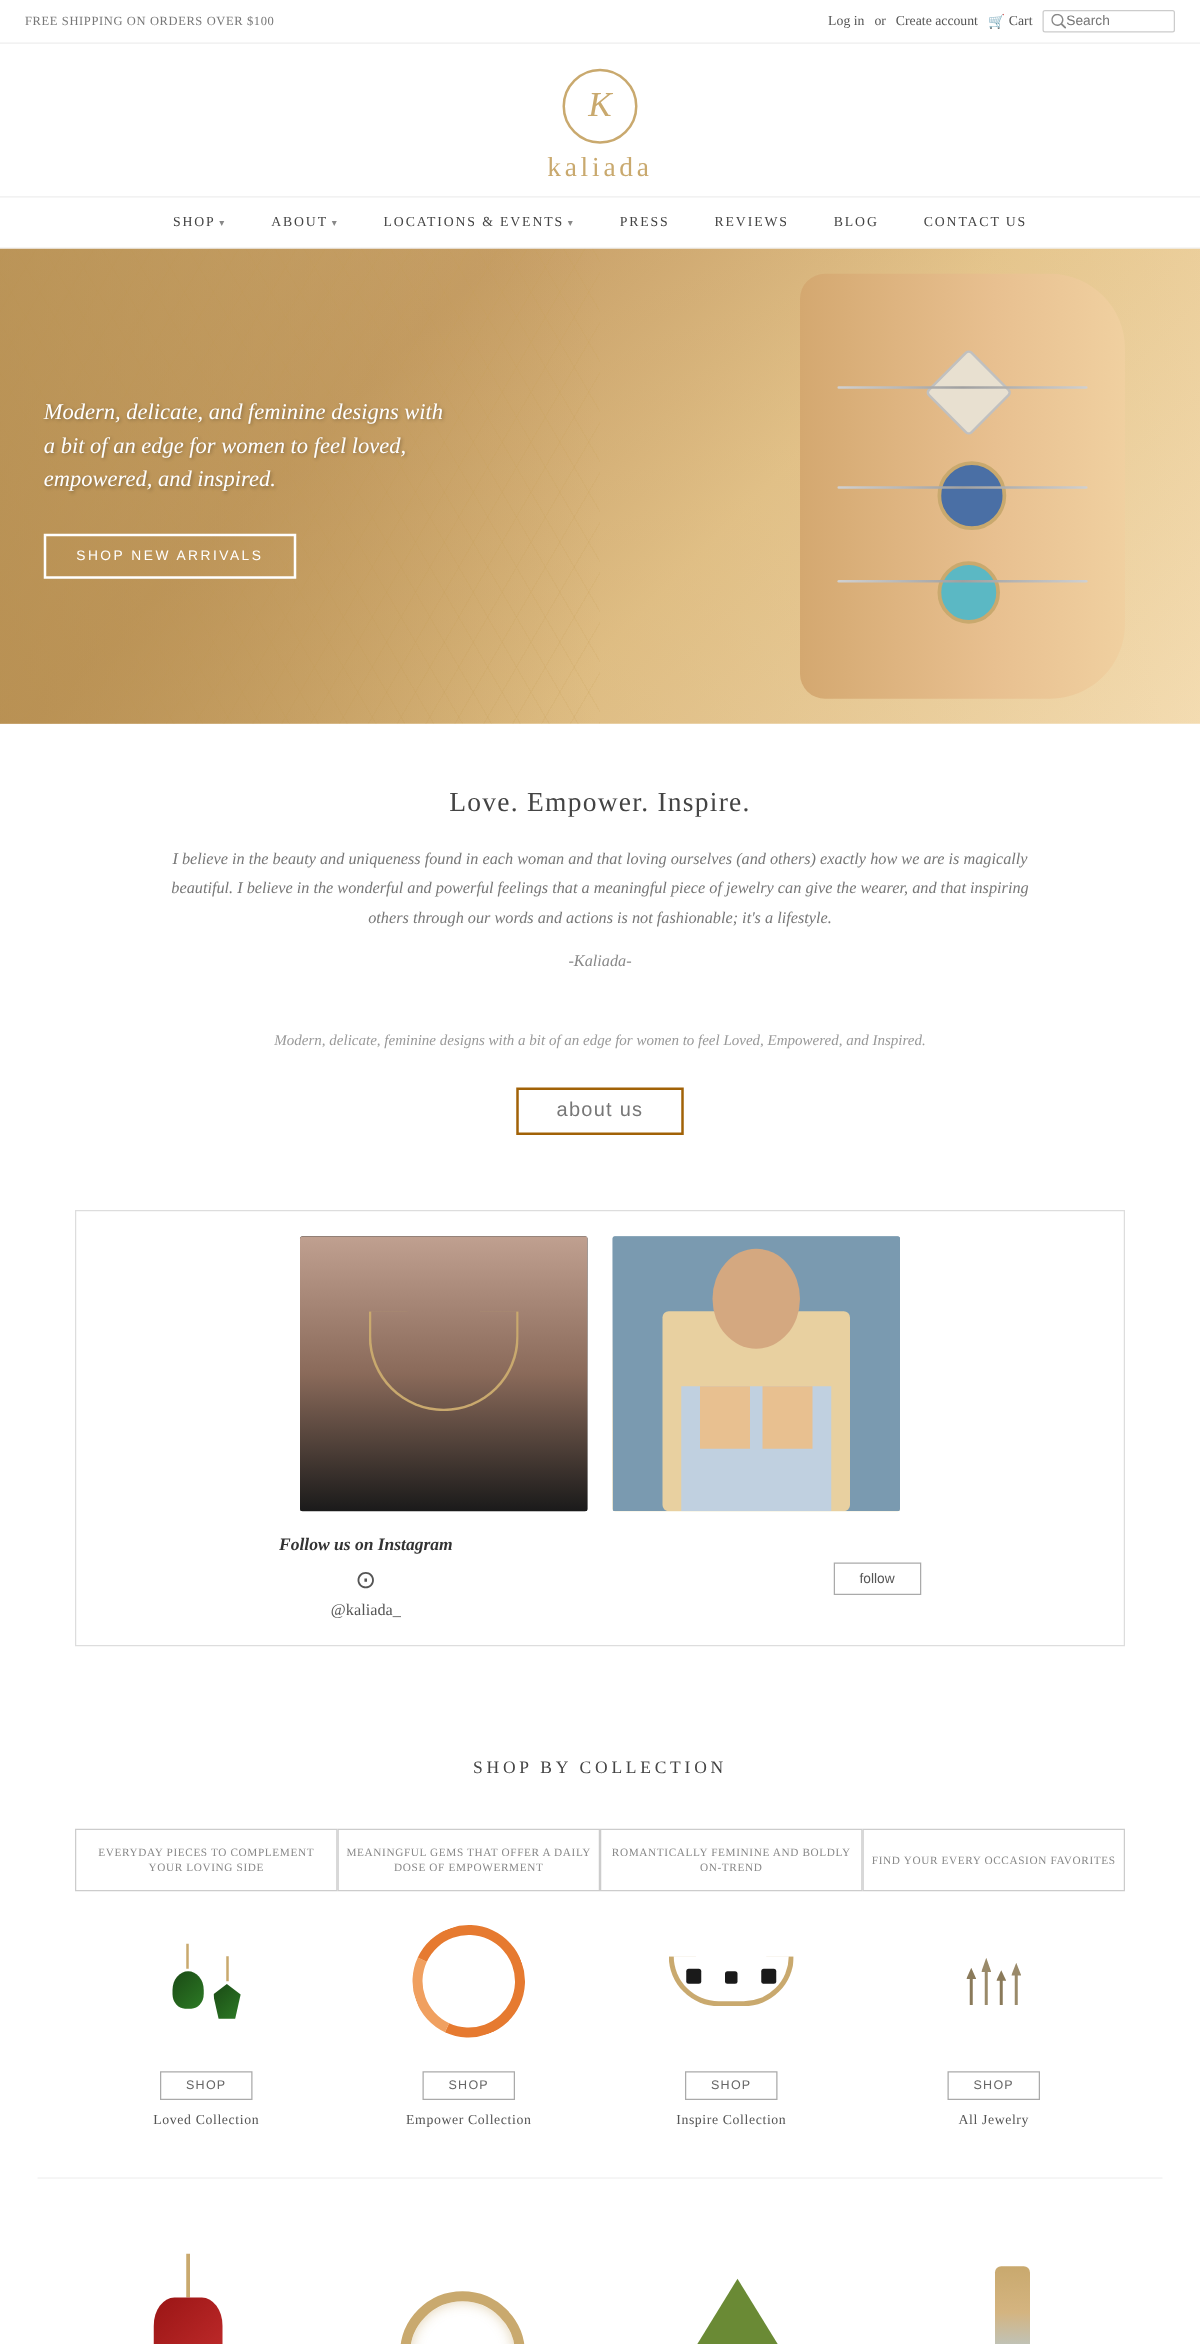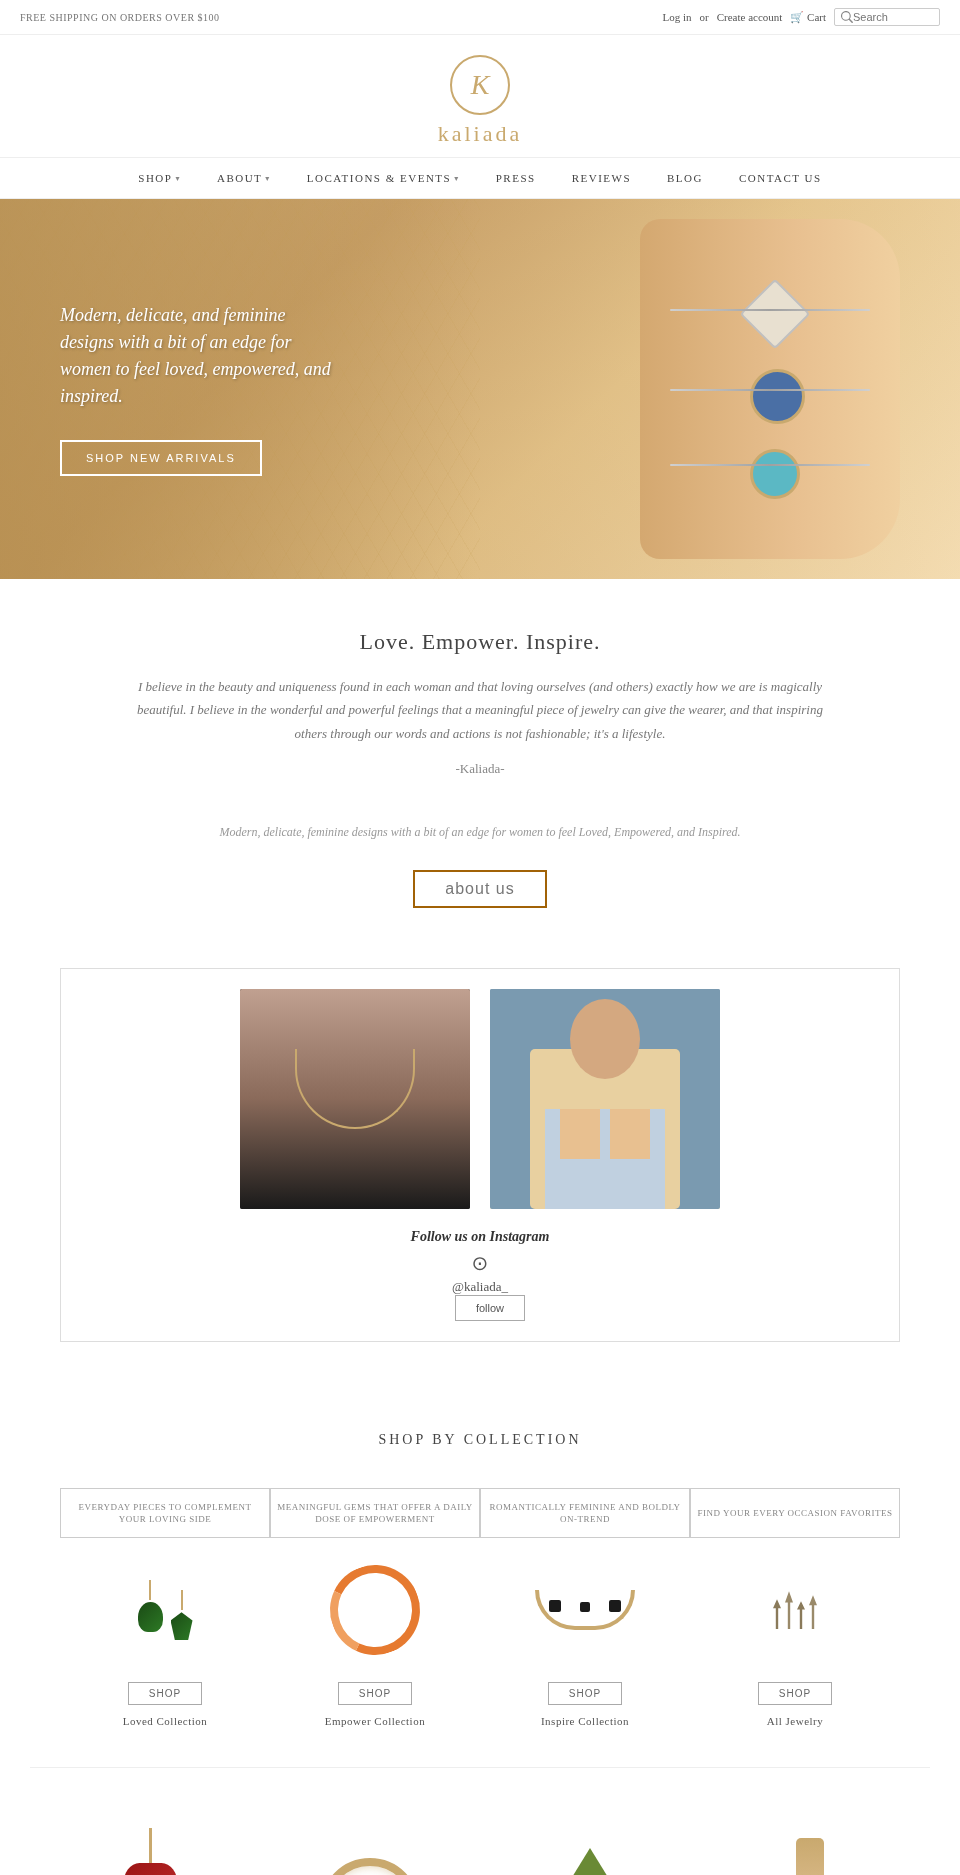--- a/index.html
+++ b/index.html
@@ -73,21 +73,21 @@
     }
     .gem1 { width: 50px; height: 50px; background: #e8e0d0; border-radius: 4px; transform: rotate(45deg); position: absolute; top: 70px; right: 100px; border: 2px solid #c0c0c0; }
     .gem2 { width: 55px; height: 55px; background: #4a6fa5; border-radius: 50%; position: absolute; top: 150px; right: 95px; border: 3px solid #c9a96e; }
     .gem3 { width: 50px; height: 50px; background: #5bb8c4; border-radius: 50%; position: absolute; top: 230px; right: 100px; border: 3px solid #c9a96e; }
     .wire1 { position: absolute; top: 90px; right: 30px; width: 200px; height: 2px; background: linear-gradient(to right, #d0d0d0, #a0a0a0, #d0d0d0); border-radius: 1px; }
     .wire2 { position: absolute; top: 170px; right: 30px; width: 200px; height: 2px; background: linear-gradient(to right, #d0d0d0, #a0a0a0, #d0d0d0); border-radius: 1px; }
     .wire3 { position: absolute; top: 245px; right: 30px; width: 200px; height: 2px; background: linear-gradient(to right, #d0d0d0, #a0a0a0, #d0d0d0); border-radius: 1px; }
 
     .hero-text {
       position: relative; z-index: 2;
-      padding: 40px 60px;
+      padding: 40px 35px;
       max-width: 400px;
     }
     .hero-tagline {
       font-style: italic;
       font-size: 18px;
       color: #fff;
       line-height: 1.5;
       text-shadow: 1px 1px 3px rgba(0,0,0,0.3);
       margin-bottom: 30px;
     }
@@ -100,21 +100,21 @@
       letter-spacing: 2px;
       text-transform: uppercase;
       cursor: pointer;
       background: transparent;
     }
 
     
     .about-section { text-align: center; padding: 50px 80px 30px; }
     .about-title { font-size: 22px; color: #444; margin-bottom: 20px; font-weight: normal; letter-spacing: 1px; }
     .about-body { font-style: italic; font-size: 13px; color: #777; line-height: 1.8; margin-bottom: 16px; max-width: 700px; margin-left: auto; margin-right: auto; }
-    .about-sig { font-size: 13px; color: #888; margin-bottom: 16px; }
+    .about-sig { font-style: italic; font-size: 13px; color: #888; margin-bottom: 16px; }
     .about-tagline { font-style: italic; font-size: 12px; color: #999; margin-bottom: 30px; margin-top: 48px; }
     .about-btn {
       display: inline-block;
       border: 2px solid #a16207;
       color: #777;
       padding: 8px 30px;
       font-size: 16px;
       letter-spacing: 1px;
       cursor: pointer;
       background: transparent;
@@ -148,21 +148,21 @@
       position: absolute; top: 60px; left: 50%; transform: translateX(-50%);
       width: 120px; height: 80px;
       border-bottom: 2px solid #c9a96e;
       border-left: 2px solid #c9a96e;
       border-right: 2px solid #c9a96e;
       border-radius: 0 0 60px 60px;
     }
     .insta-img-2 {
       background: linear-gradient(to bottom, #7a9ab0 0%, #9ab0c0 30%, #e8d0a0 70%, #f0e0b0 100%);
     }
-    .insta-footer { display: flex; width: 100%; justify-content: space-around; align-items: center; flex-direction: column; }
+    .insta-footer { display: flex; width: 100%; justify-content: space-around; align-items: center; }
     .insta-left { text-align: center; }
     .insta-right { text-align: center; }
     .insta-follow-text { font-style: italic; font-size: 14px; color: #333; margin-bottom: 6px; font-weight: bold; }
     .insta-icon { font-size: 20px; color: #555; margin: 4px 0; }
     .insta-handle { font-size: 13px; color: #555; }
     .insta-tag-text { font-style: italic; font-size: 13px; color: #333; font-weight: bold; line-height: 1.4; }
     .insta-hash { font-size: 12px; color: #555; margin-top: 4px; }
     .follow-btn {
       display: inline-block;
       border: 1px solid #aaa;

